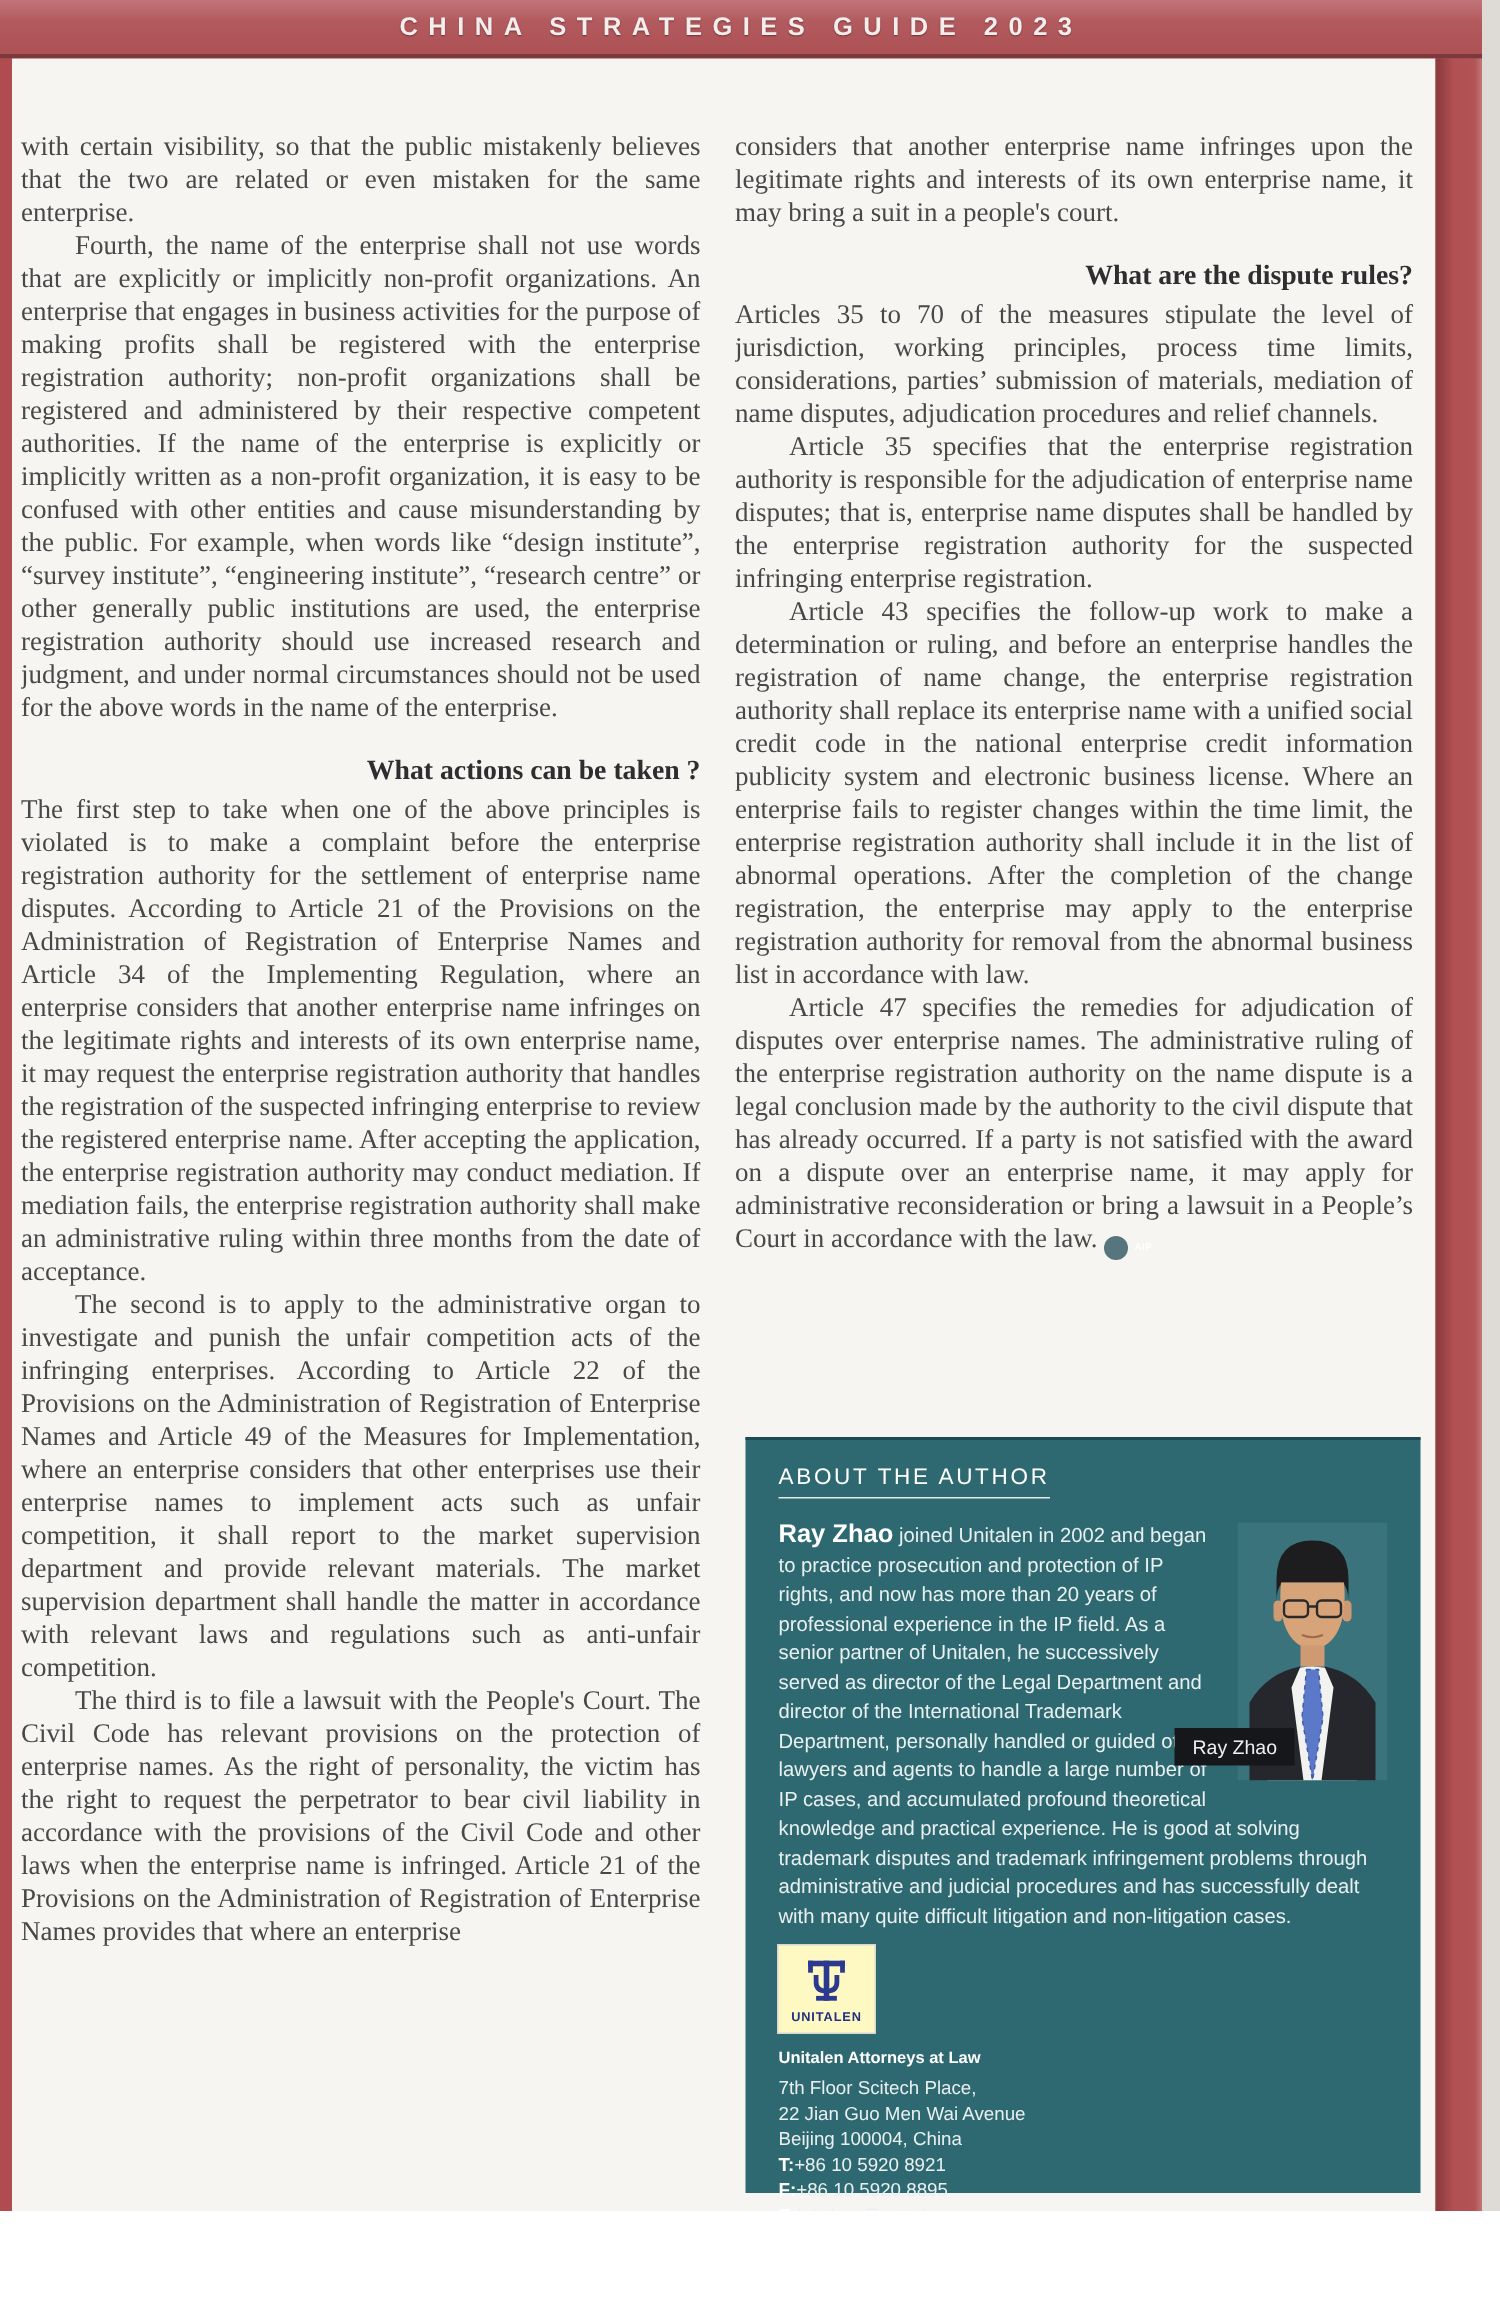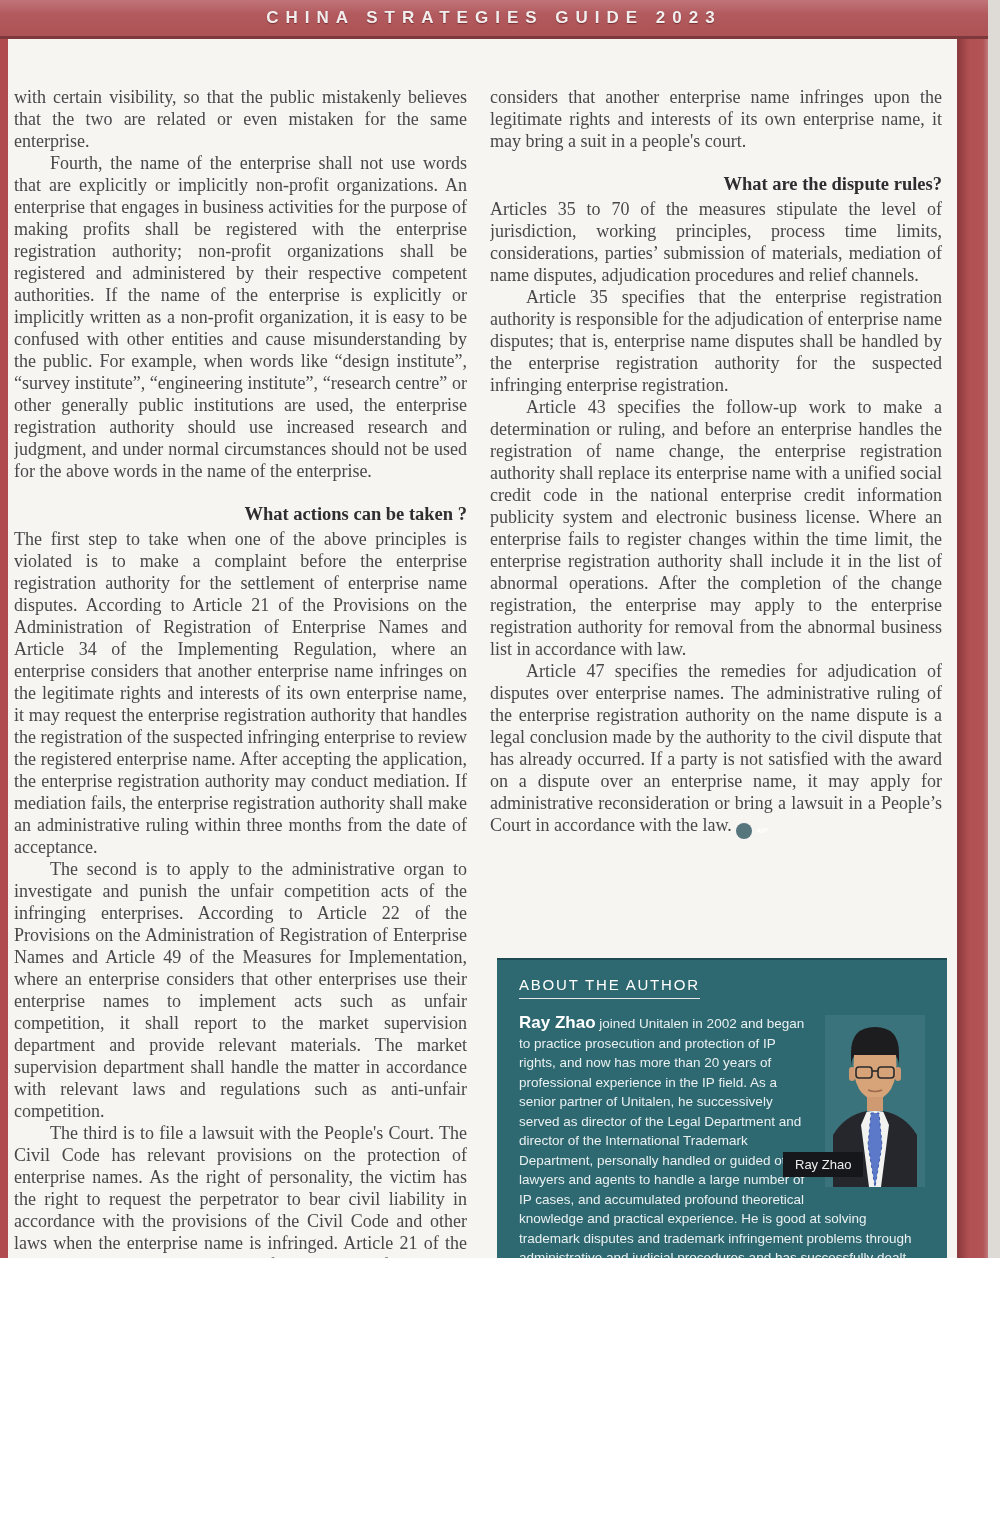--- a/index.html
+++ b/index.html
@@ -1,17 +1,17 @@
 <!DOCTYPE html>
 <html><head>
 <meta charset="utf-8">
 <style>
   html,body{margin:0;padding:0;}
   .stage{
-    position:relative;width:1000px;height:1258px;overflow:hidden;
+    position:relative;width:1000px;height:1474px;overflow:hidden;
     background:#b25356;font-family:"Liberation Serif","DejaVu Serif",serif;
   }
   
   .header-band{
     position:absolute;left:0;top:0;width:988px;height:36px;
     background:linear-gradient(#c17478,#b25a5e 40%,#ad5255);
     border-bottom:3px solid #7d383c;
     display:flex;align-items:center;justify-content:center;
   }
   .header-title{
@@ -71,21 +71,21 @@
   .bio-name{font-size:17px;font-weight:bold;color:#fff;}
   .photo-wrap{
     float:right;width:100px;height:172px;margin:2px 0 6px 10px;position:relative;
   }
   .photo-wrap svg{display:block;}
   .photo-caption{
     position:absolute;left:-42px;bottom:10px;background:#15171a;color:#eeeeee;
     font-size:13px;padding:3px 12px;white-space:nowrap;
   }
   .logo-box{
-    clear:both;margin-top:10px;width:64px;height:58px;background:#14b8a6;
+    clear:both;margin-top:10px;width:64px;height:58px;background:#fef9c3;
     display:flex;flex-direction:column;align-items:center;justify-content:center;gap:1px;
     box-shadow:0 0 0 1px #d8d6d0;
   }
   .logo-text{color:#23307e;font-size:8.5px;font-weight:bold;letter-spacing:.6px;}
   .contact{margin-top:9px;font-size:12.5px;line-height:17px;}
   .firm-name{font-size:11px;font-weight:bold;color:#ffffff;margin-bottom:3px;}
   .c-label{font-weight:bold;color:#ffffff;}
   .c-val{margin-left:0;}
 </style>
 </head>

